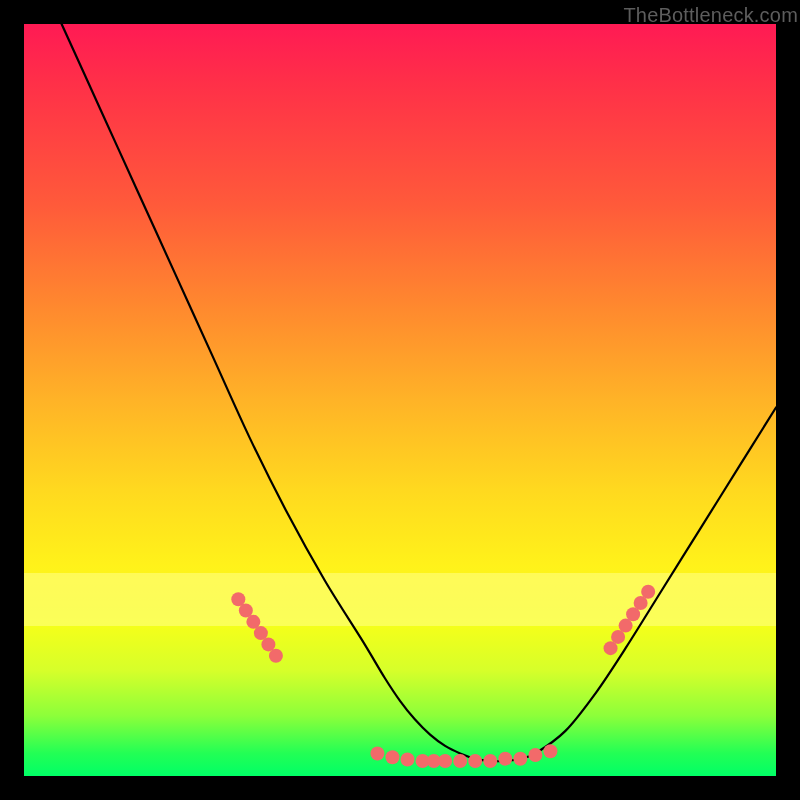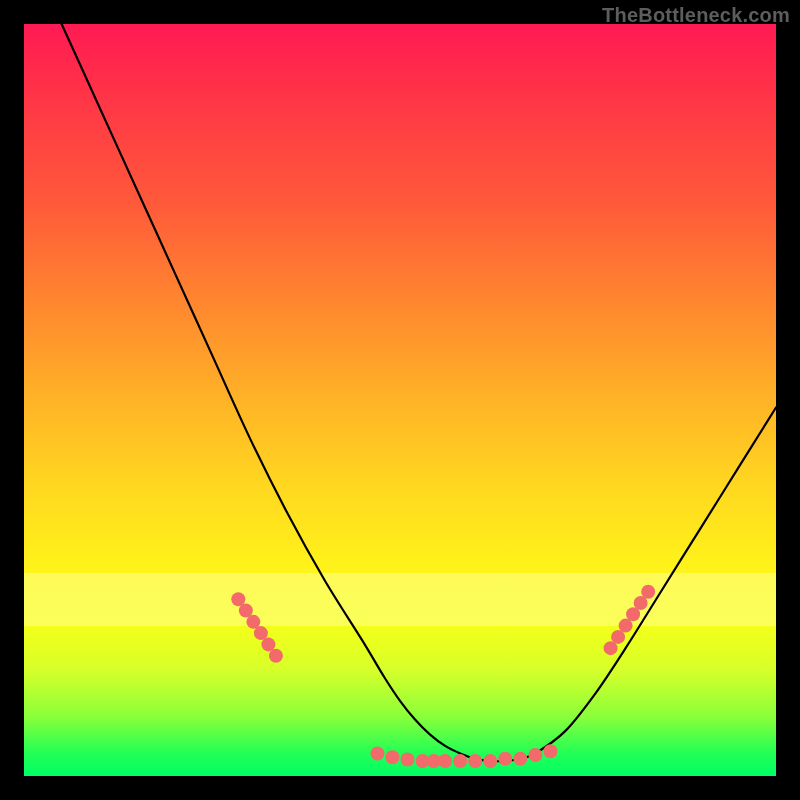--- a/index.html
+++ b/index.html
@@ -44,24 +44,24 @@
   }
   .yellow-band {
     position: absolute;
     left: 0;
     width: 752px;
     background: rgba(255, 255, 140, 0.55);
   }
   .watermark {
     position: absolute;
     top: 4px;
-    right: 10px;
+    right: 2px;
     color: #5d5d5d;
     font-size: 20px;
-    font-weight: 700;
+    font-weight: 400;
     letter-spacing: 0.2px;
     user-select: none;
   }
   svg.curve {
     position: absolute;
     left: 0;
     top: 0;
     width: 752px;
     height: 752px;
     overflow: visible;

